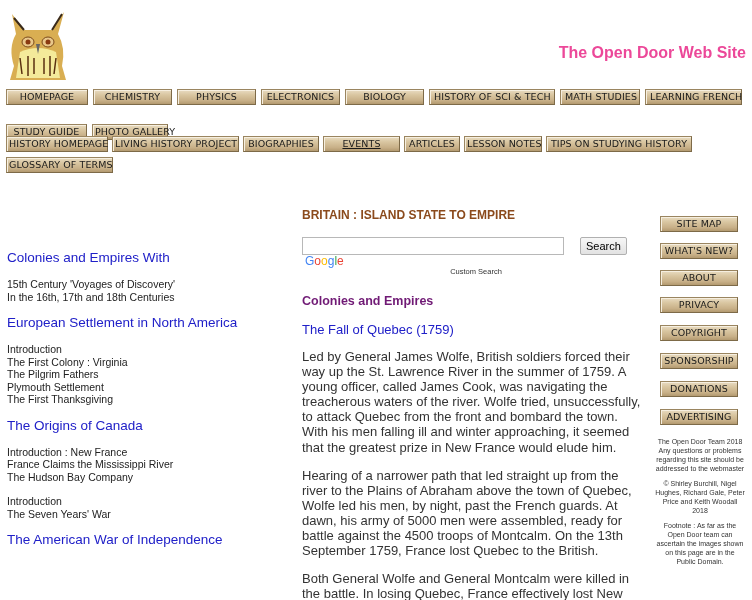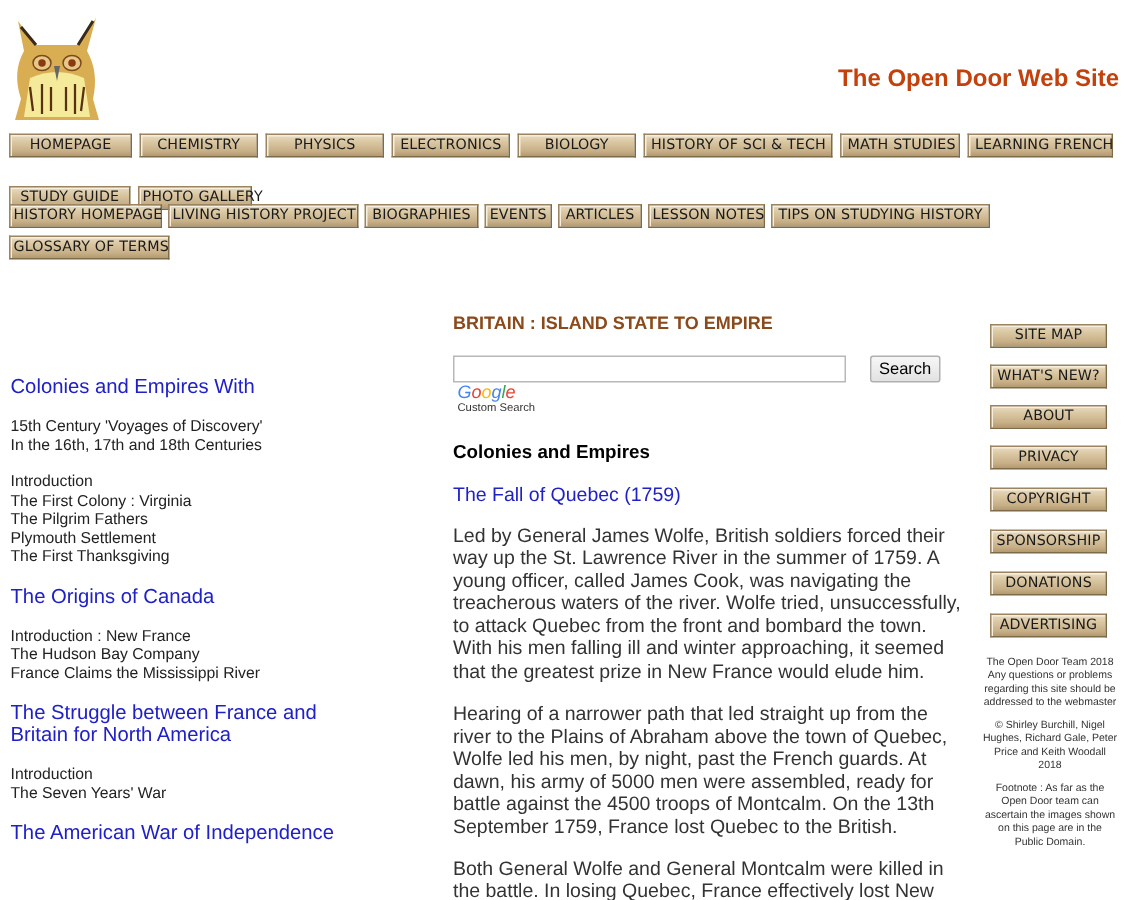--- a/index.html
+++ b/index.html
@@ -1,19 +1,19 @@
 <!DOCTYPE html>
 <html><head>
 <meta charset="utf-8">
 <style>
   html, body { margin: 0; padding: 0; background: #ffffff; }
   body { width: 752px; height: 600px; overflow: hidden; position: relative; font-family: "Liberation Sans", sans-serif; color: #222; }
 
   .logo { position: absolute; left: 6px; top: 8px; width: 64px; height: 74px; }
-  .site-title { position: absolute; right: 6px; top: 44px; font-size: 16px; font-weight: bold; color: #c2410c; }
+  .site-title { position: absolute; right: 6px; top: 44px; font-size: 16px; font-weight: bold; color: #ec4899; }
 
   .navrow { position: absolute; left: 6px; display: flex; gap: 5px; }
   .navbtn {
     display: inline-block; height: 14px; line-height: 14px;
     padding: 0 4px; font-family: "DejaVu Sans", sans-serif; font-size: 9.5px;
     color: #1a1a1a; text-align: center; white-space: nowrap; letter-spacing: 0.1px;
     background: linear-gradient(to bottom, #e9dcc2 0%, #d9c6a1 35%, #c8b088 75%, #b39a70 100%);
     border: 1px solid #9a8560; border-right-color: #7d6a48; border-bottom-color: #7d6a48;
     box-shadow: inset 1px 1px 0 #f6efe0;
     cursor: pointer;
@@ -22,29 +22,29 @@
   .left { position: absolute; left: 7px; top: 250px; width: 280px; }
   .left .sec-title { color: #2020c8; font-size: 13.5px; margin: 0 0 13px 0; line-height: 15px; }
   .left .items { font-size: 10.5px; line-height: 12.5px; color: #222; margin-bottom: 12px; }
   .left .items div { cursor: pointer; }
 
   .main { position: absolute; left: 302px; top: 208px; width: 345px; }
   .main .page-heading { color: #8b4a1c; font-size: 12px; font-weight: bold; margin: 0; line-height: 14px; }
   .search { margin-top: 15px; display: flex; align-items: center; gap: 16px; }
   .search input { width: 256px; height: 14px; border: 1px solid #b8b8b8; padding: 1px 2px; font-size: 11px; }
   .search button { height: 18px; font-size: 11px; padding: 0 5px; border: 1px solid #b0b0b0; background: linear-gradient(#f7f7f7, #e2e2e2); border-radius: 2px; font-family: "Liberation Sans", sans-serif; }
-  .google { margin-top: 0px; font-size: 12px; line-height: 12px; font-family: "Liberation Sans", sans-serif; margin-left: 3px; font-style: italic; }
+  .google { margin-top: 0px; font-size: 12px; line-height: 12px; font-family: "Liberation Sans", sans-serif; margin-left: 3px; }
   .google span:nth-child(1) { color: #4285f4; }
   .google span:nth-child(2) { color: #ea4335; }
   .google span:nth-child(3) { color: #fbbc05; }
   .google span:nth-child(4) { color: #4285f4; }
   .google span:nth-child(5) { color: #34a853; }
   .google span:nth-child(6) { color: #ea4335; }
-  .custom-search { font-size: 7.5px; color: #333; margin-left: 3px; line-height: 9px; }
-  .section-heading { color: #000000; font-size: 12.5px; font-weight: bold; margin-top: 18px; line-height: 14px; }
+  .custom-search { font-size: 7.5px; color: #333; margin-left: 3px; line-height: 9px; text-align: center; }
+  .section-heading { color: #701a75; font-size: 12.5px; font-weight: bold; margin-top: 18px; line-height: 14px; }
   .article-title { color: #2020c8; font-size: 13px; margin-top: 14px; line-height: 15px; }
   .para { font-size: 13px; line-height: 15.1px; color: #333; margin-top: 12px; }
 
   .right { position: absolute; left: 660px; top: 216px; width: 80px; }
   .rbtn { display: block; width: 76px; margin-bottom: 11px; text-align: center; padding: 0; }
   .rbtn.tall { margin-bottom: 12px; }
   .footer-text { font-size: 7px; line-height: 9px; color: #333; text-align: center; width: 90px; margin-left: -5px; }
   .footer-text p { margin: 0 0 6px 0; }
 </style>
 </head>
@@ -76,49 +76,49 @@
   <span class="navbtn" style="width:87px">LEARNING FRENCH</span>
 </div>
 <div class="navrow" style="top:124px;">
   <span class="navbtn" style="width:71px">STUDY GUIDE</span>
   <span class="navbtn" style="width:70px; padding:0 2px;">PHOTO GALLERY</span>
 </div>
 <div class="navrow" style="top:136px; gap:4px;">
   <span class="navbtn" style="width:96px; padding:0 2px;">HISTORY HOMEPAGE</span>
   <span class="navbtn" style="width:121px; padding:0 2px;">LIVING HISTORY PROJECT</span>
   <span class="navbtn" style="width:70px; padding:0 2px;">BIOGRAPHIES</span>
-  <span class="navbtn" style="width:39px; padding:0 2px;">EVENTS</span>
+  <span class="navbtn" style="width:39px; padding:0 18px;text-decoration:underline;">EVENTS</span>
   <span class="navbtn" style="width:50px; padding:0 2px;">ARTICLES</span>
   <span class="navbtn" style="width:72px; padding:0 2px;">LESSON NOTES</span>
   <span class="navbtn" style="width:140px; padding:0 2px;">TIPS ON STUDYING HISTORY</span>
 </div>
 <div class="navrow" style="top:157px;">
   <span class="navbtn" style="width:101px; padding:0 2px;">GLOSSARY OF TERMS</span>
 </div>
 
 <div class="left">
   <div class="sec-title">Colonies and Empires With</div>
   <div class="items">
     <div>15th Century 'Voyages of Discovery'</div>
     <div>In the 16th, 17th and 18th Centuries</div>
   </div>
+  <div class="sec-title">European Settlement in North America</div>
   <div class="items">
     <div>Introduction</div>
     <div>The First Colony : Virginia</div>
     <div>The Pilgrim Fathers</div>
     <div>Plymouth Settlement</div>
     <div>The First Thanksgiving</div>
   </div>
   <div class="sec-title">The Origins of Canada</div>
   <div class="items">
     <div>Introduction : New France</div>
+    <div>France Claims the Mississippi River</div>
     <div>The Hudson Bay Company</div>
-    <div>France Claims the Mississippi River</div>
   </div>
-  <div class="sec-title" style="width:240px;">The Struggle between France and Britain for North America</div>
   <div class="items">
     <div>Introduction</div>
     <div>The Seven Years' War</div>
   </div>
   <div class="sec-title">The American War of Independence</div>
 </div>
 
 <div class="main">
   <h1 class="page-heading">BRITAIN : ISLAND STATE TO EMPIRE</h1>
   <div class="search">

